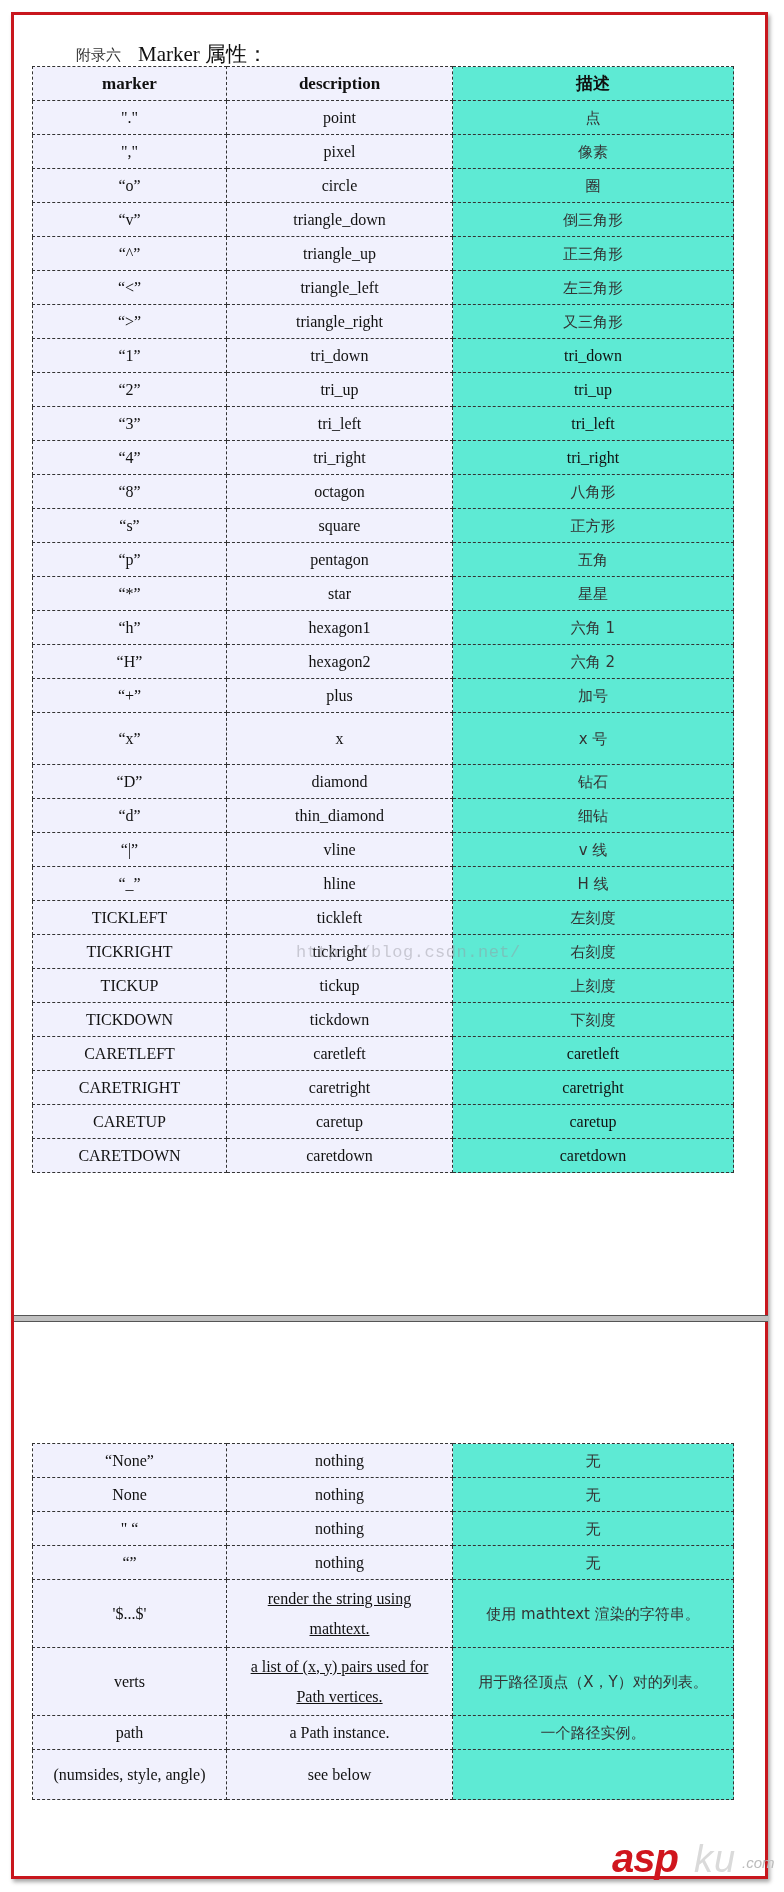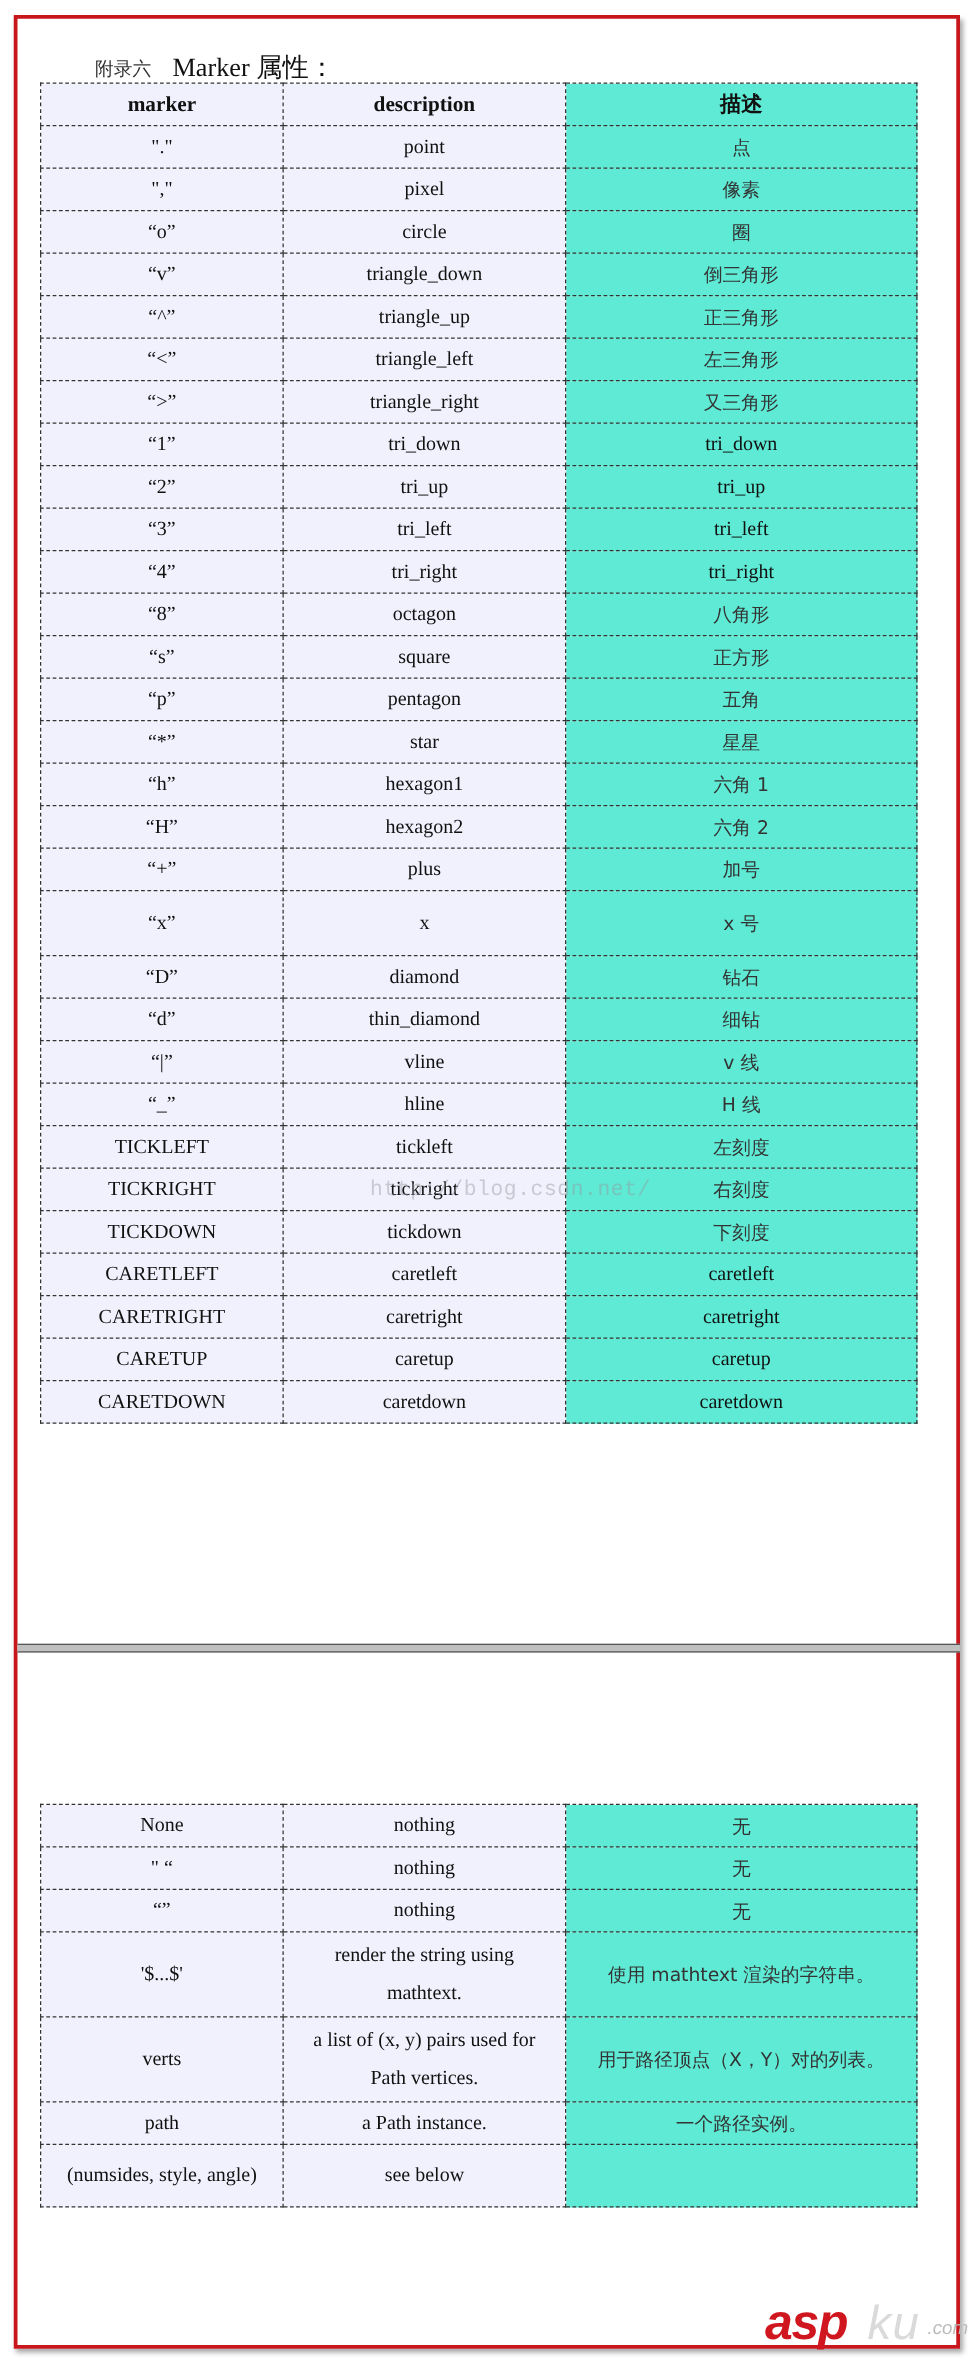--- a/index.html
+++ b/index.html
@@ -29,21 +29,21 @@
   }
   table.mk td, table.mk th {
     border: 1.3px dashed #333;
     text-align: center; vertical-align: middle;
     padding: 0 4px; line-height: 30px;
   }
   table.mk td.c1, table.mk th.c1, table.mk td.c2, table.mk th.c2 { background: #f1f1fd; }
   table.mk td.c3, table.mk th.c3 { background: #5eead4; }
   table.mk th { font-weight: bold; font-size: 17px; }
   table.mk td.zh { font-family: "DejaVu Sans", sans-serif; font-size: 15px; color: #333; }
-  table.mk td.multi { line-height: 30px; }
+  table.mk td.multi { line-height: 30px; text-decoration: underline; }
 
   #table1 { top: 66px; }
   #table1 tr { height: 34px; }
   #table1 tr.tall { height: 52px; }
 
   #table2 { top: 1443px; }
   #table2 tr { height: 34px; }
   #table2 tr.dbl { height: 68px; }
   #table2 tr.tri { height: 50px; }
 
@@ -209,20 +209,25 @@
         <td class="c1">TICKLEFT</td>
         <td class="c2">tickleft</td>
         <td class="c3 zh">左刻度</td>
       </tr>
       <tr>
         <td class="c1">TICKRIGHT</td>
         <td class="c2">tickright</td>
         <td class="c3 zh">右刻度</td>
       </tr>
       <tr>
+        <td class="c1">TICKUP</td>
+        <td class="c2">tickup</td>
+        <td class="c3 zh">上刻度</td>
+      </tr>
+      <tr>
         <td class="c1">TICKDOWN</td>
         <td class="c2">tickdown</td>
         <td class="c3 zh">下刻度</td>
       </tr>
       <tr>
         <td class="c1">CARETLEFT</td>
         <td class="c2">caretleft</td>
         <td class="c3">caretleft</td>
       </tr>
       <tr>
@@ -248,20 +253,25 @@
 <div class="divider"></div>
 
 <table class="mk" id="table2">
   <colgroup>
       <col style="width:194px">
       <col style="width:226px">
       <col style="width:281px">
     </colgroup>
   <tbody id="t2body">
       <tr>
+        <td class="c1">“None”</td>
+        <td class="c2">nothing</td>
+        <td class="c3 zh">无</td>
+      </tr>
+      <tr>
         <td class="c1">None</td>
         <td class="c2">nothing</td>
         <td class="c3 zh">无</td>
       </tr>
       <tr>
         <td class="c1">" “</td>
         <td class="c2">nothing</td>
         <td class="c3 zh">无</td>
       </tr>
       <tr>

